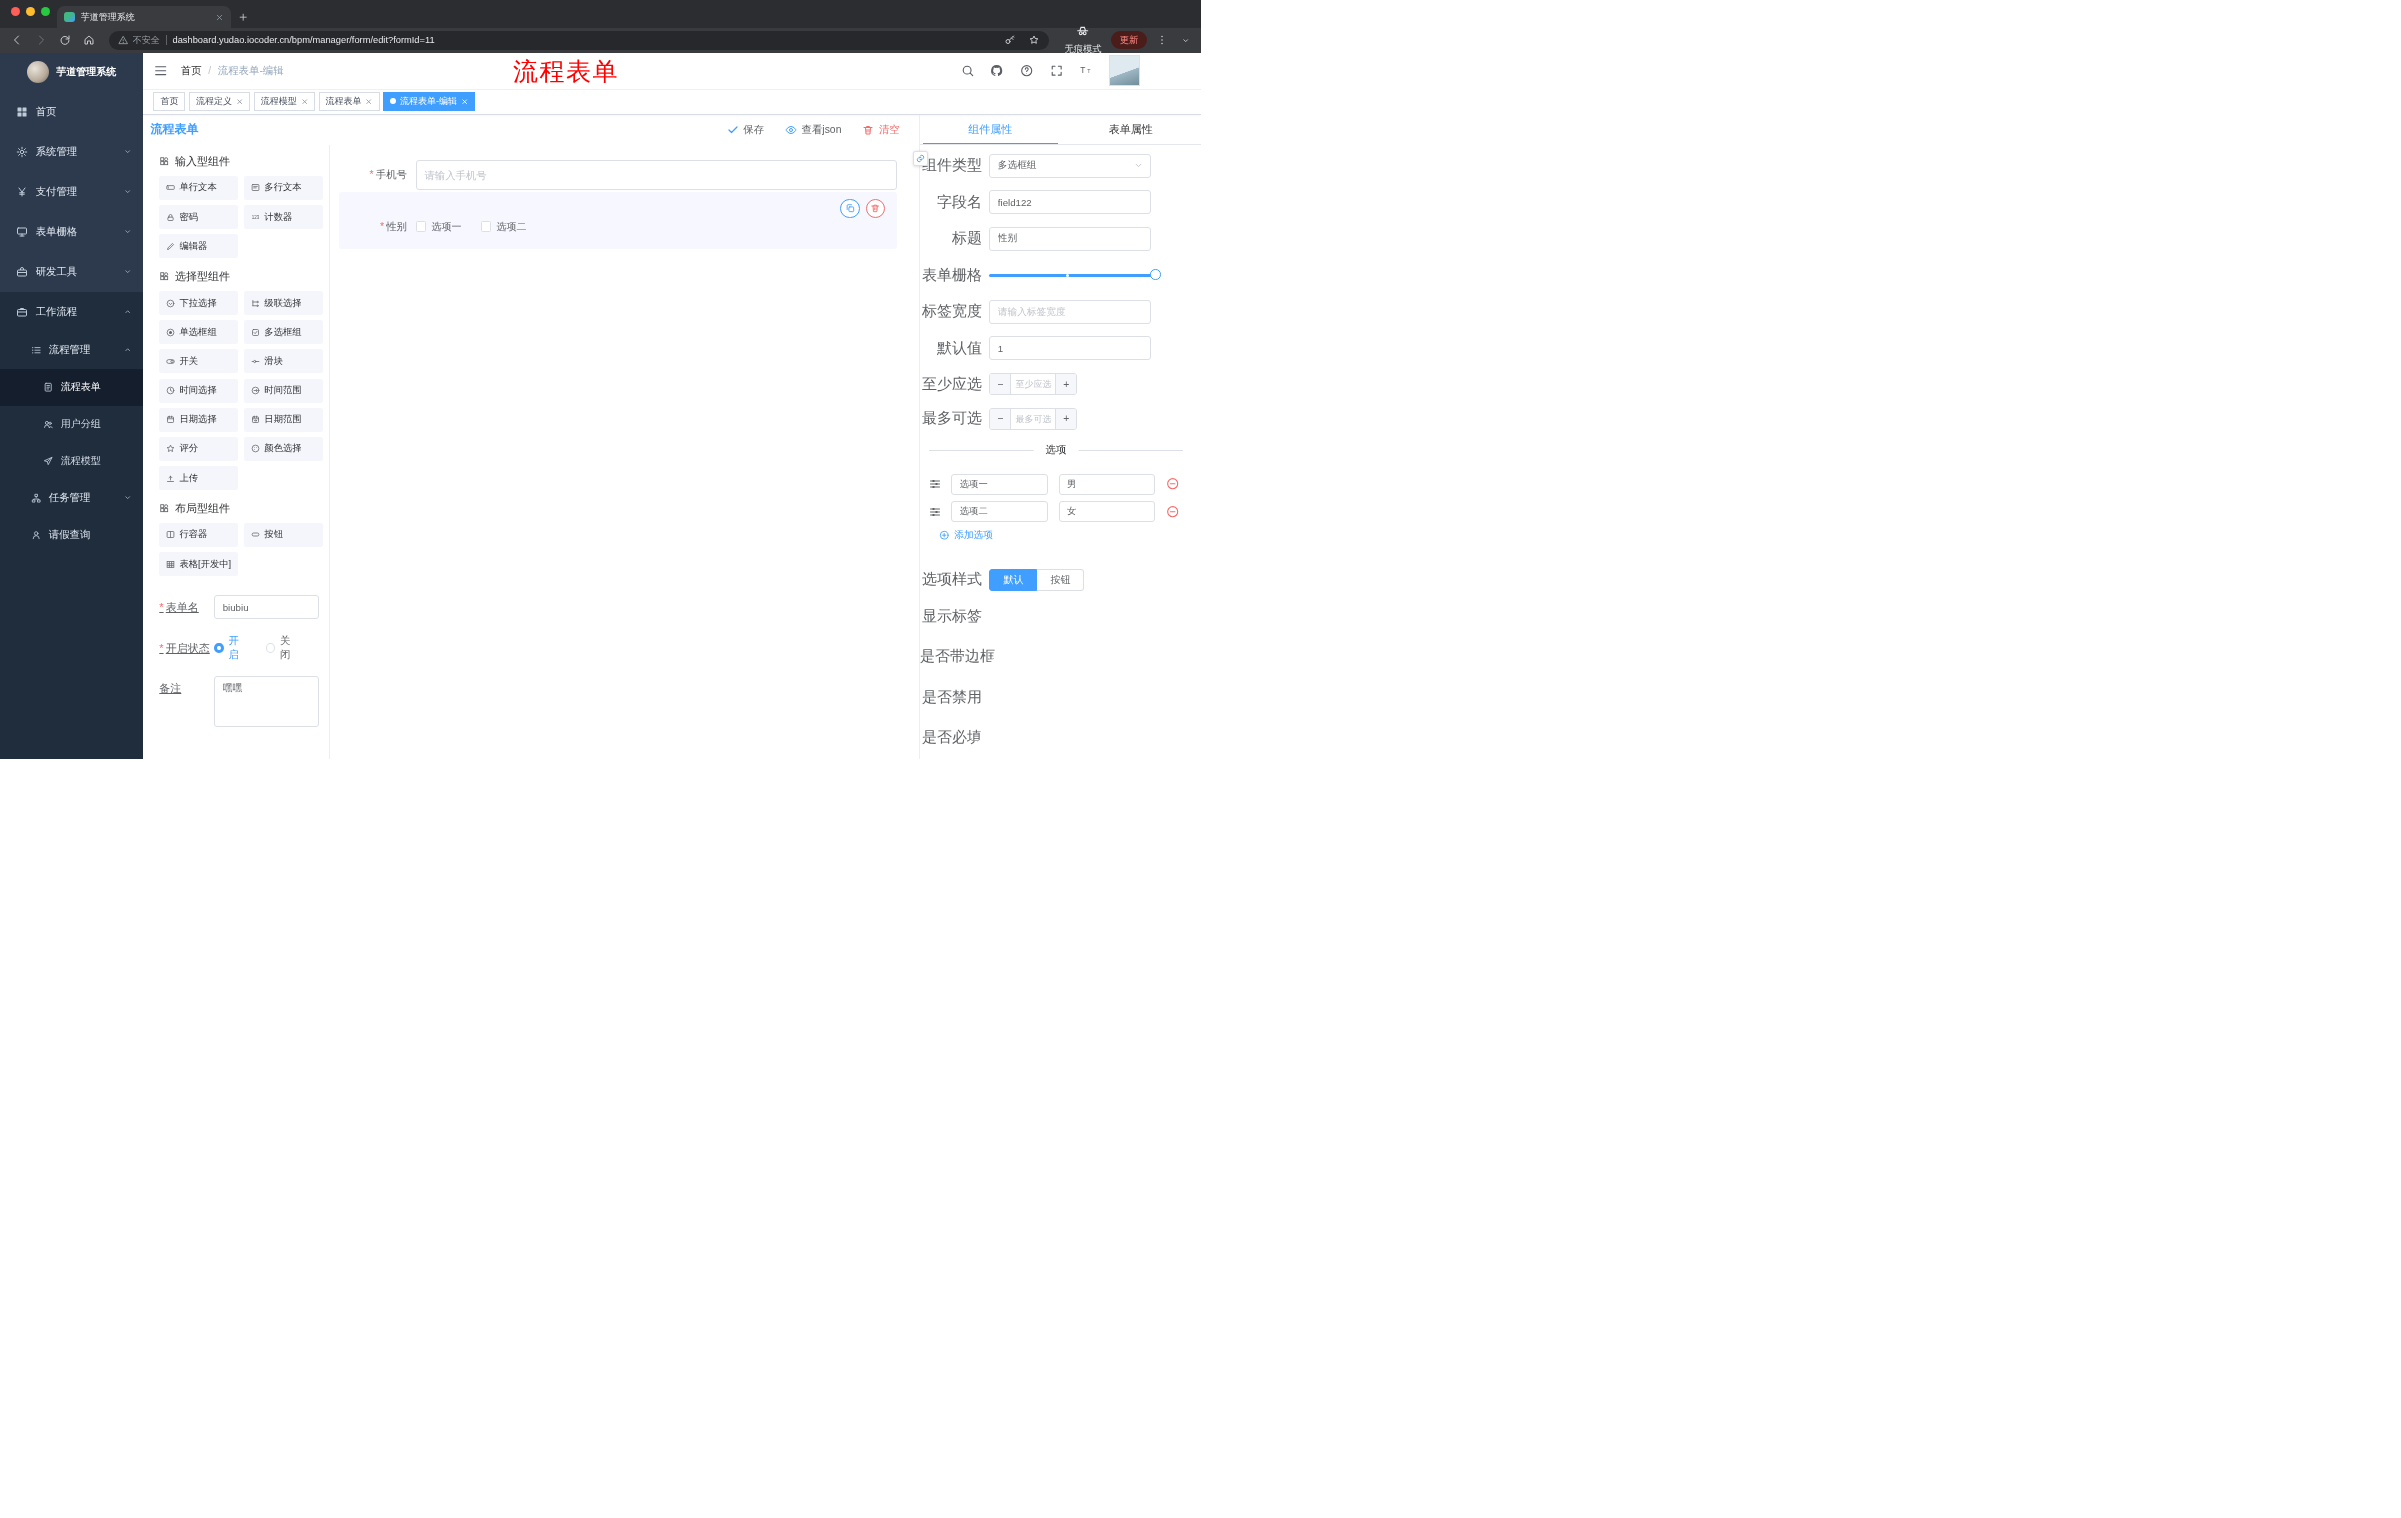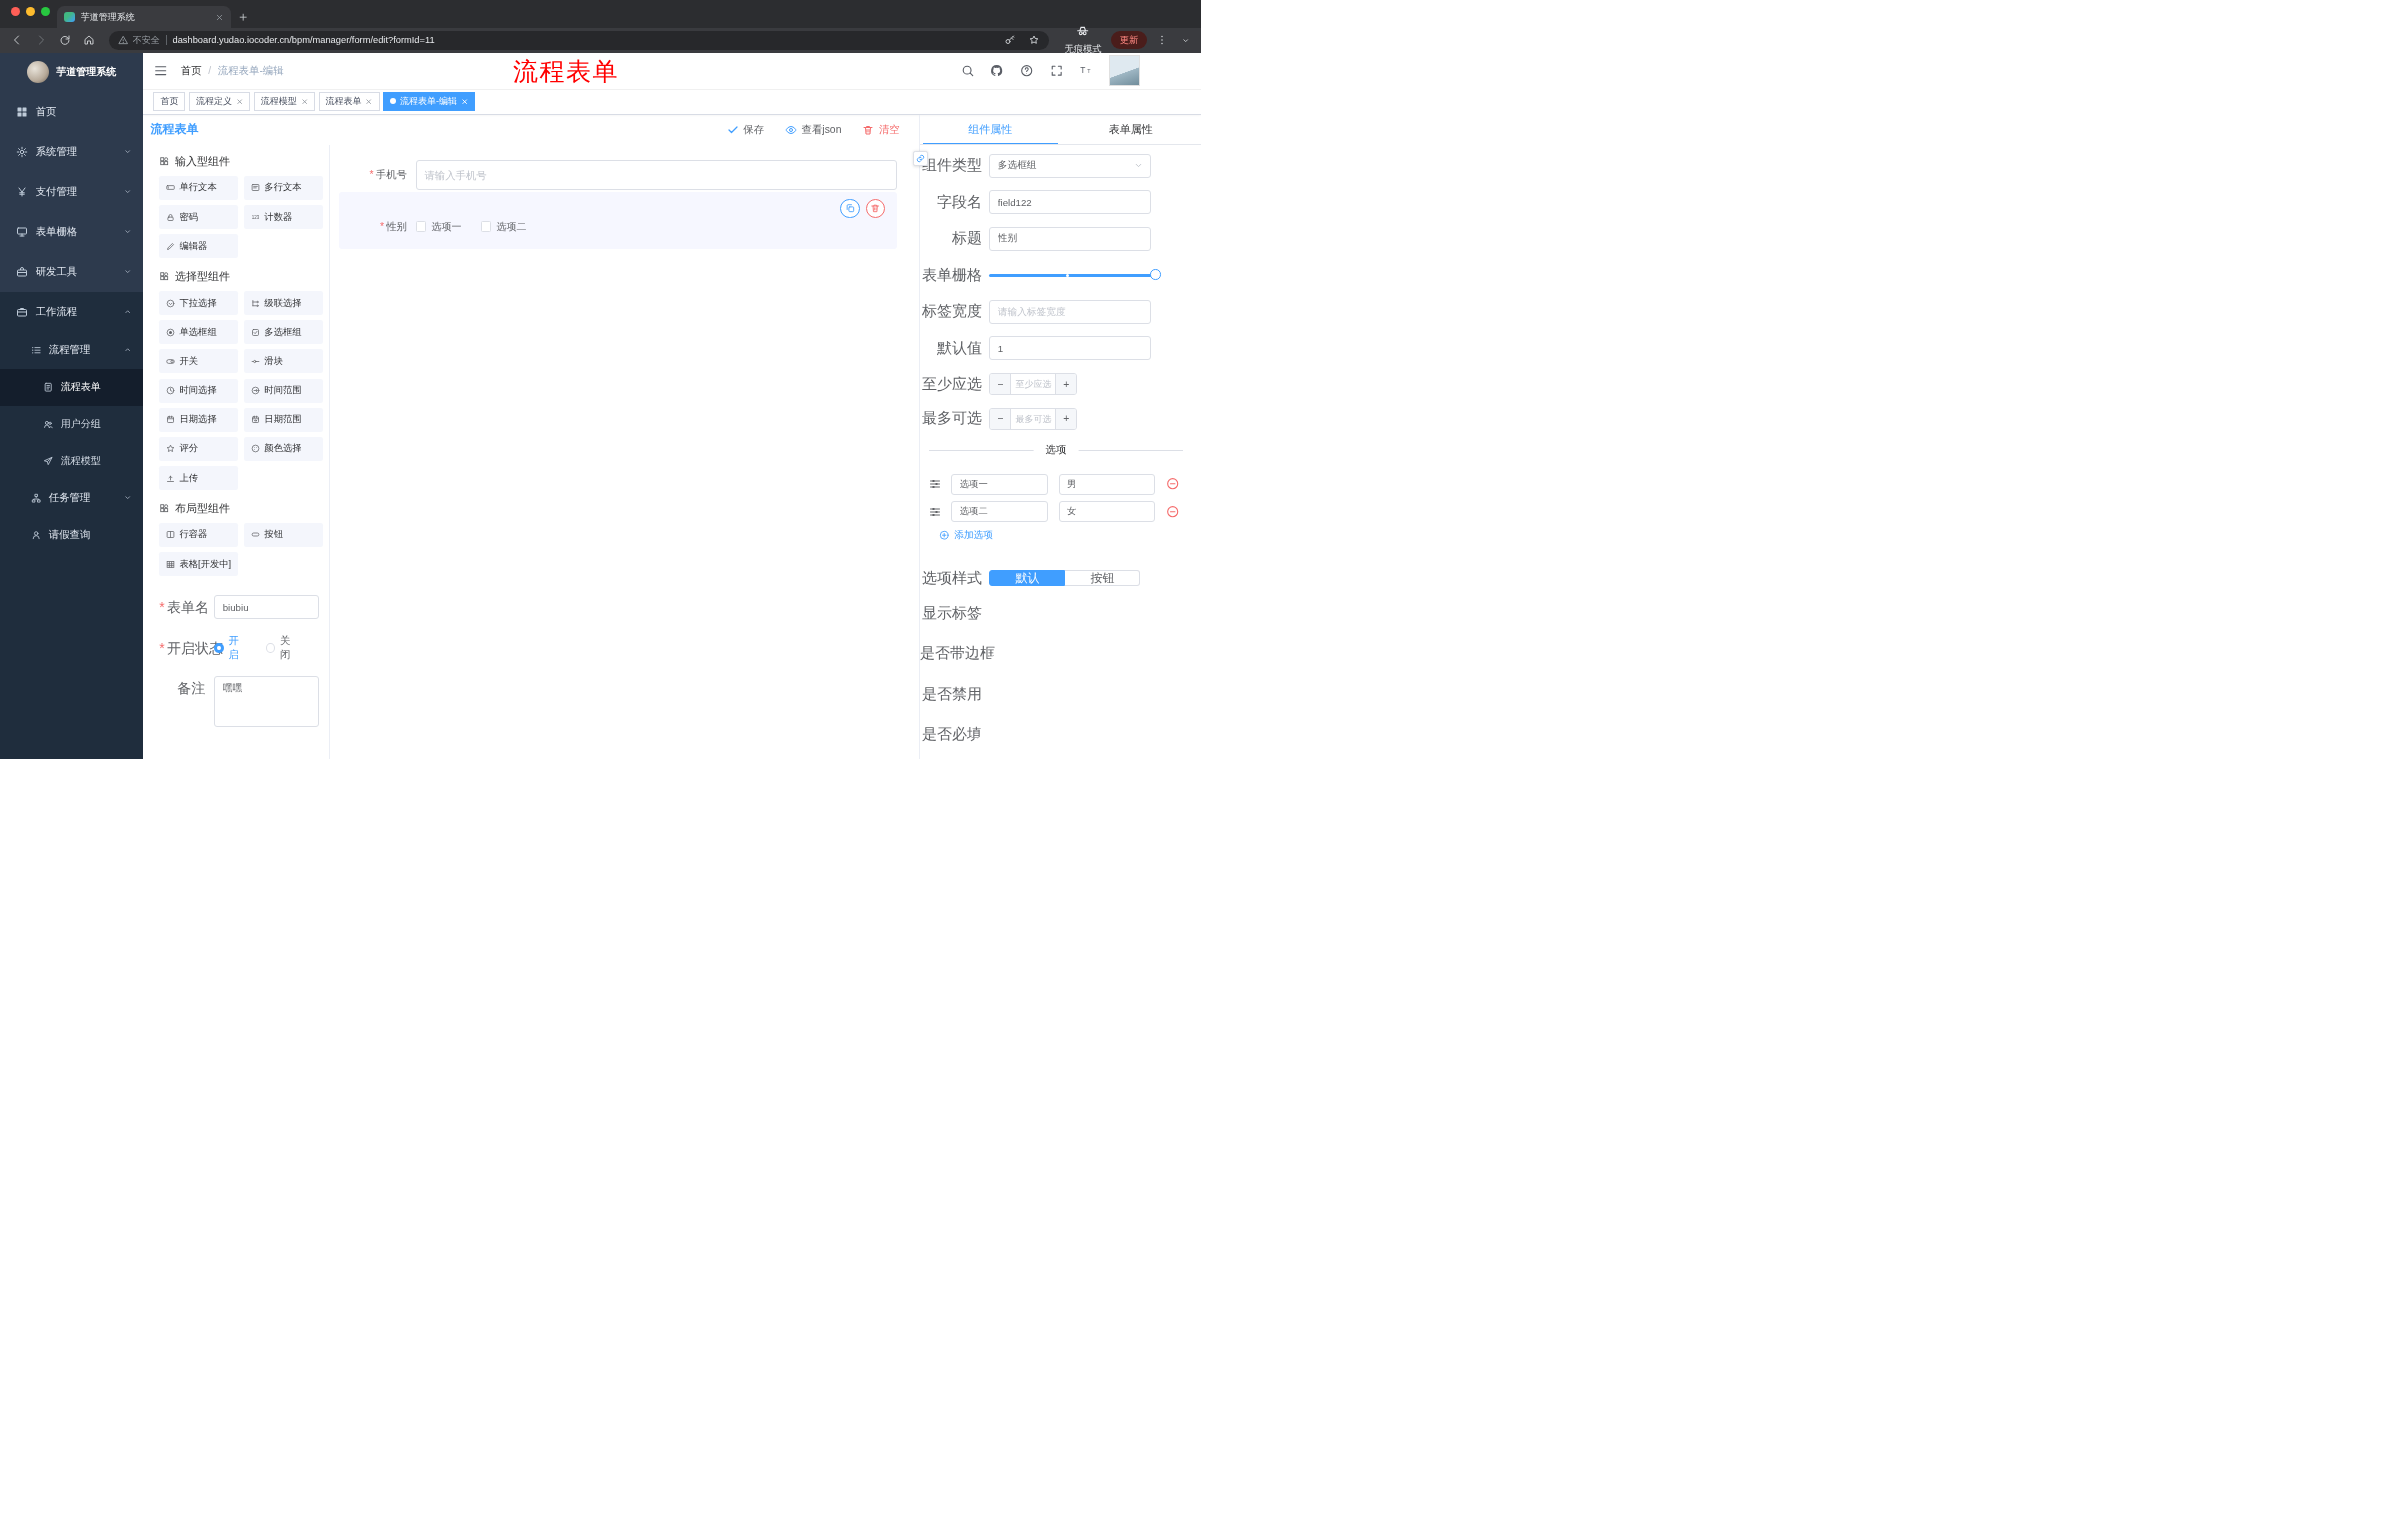--- a/index.html
+++ b/index.html
@@ -90,21 +90,21 @@
   .palette { width:187px; border-right:0.7px solid #ebeef5; padding:9px 6px 0 16.3px; overflow:hidden; flex-shrink:0; }
   .pg-title { display:flex; align-items:center; gap:5.2px; font-size:11px; color:#303133; margin:10.4px 0 7.4px; }
   .pg-title:first-child { margin-top:0; }
   .pg-title .gic { color:#606266; }
   .chips { display:grid; grid-template-columns:1fr 1fr; gap:5.2px 6px; }
   .chip { height:24px; background:#f4f6fc; border-radius:2.2px; display:flex; align-items:center; gap:4.5px; padding:0 6.7px; font-size:9.3px; color:#303133; cursor:move; }
   .chip .cic { color:#606266; flex-shrink:0; }
   .fmeta { margin-top:19.3px; padding-right:4.5px; }
   .frow { display:flex; margin-bottom:16.3px; align-items:center; }
   .frow.top { align-items:flex-start; }
-  .flabel { width:46px; text-align:right; font-size:14px; color:#606266; flex-shrink:0; margin-right:9px; line-height:24px; white-space:nowrap; }
+  .flabel { width:46px; text-align:left; font-size:11px; color:#606266; flex-shrink:0; margin-right:9px; line-height:24px; white-space:nowrap;text-decoration:underline; }
   .star { color:#f56c6c; margin-right:2.2px; }
   .el-input { height:24px; border:0.7px solid #dcdfe6; border-radius:3px; padding:0 7.4px; font-size:9.7px; color:#606266; width:100%; outline:none; font-family:inherit; background:#fff; }
   .el-input::placeholder { color:#c0c4cc; }
   .el-textarea { height:51px; border:0.7px solid #dcdfe6; border-radius:3px; padding:4.5px 7.4px; font-size:9.7px; color:#606266; width:100%; resize:none; outline:none; font-family:Liberation Serif, serif; }
   .radio { display:flex; align-items:center; gap:4.5px; font-size:10.4px; color:#606266; margin-right:21px; cursor:pointer; }
   .rdot { width:10.4px; height:10.4px; border-radius:50%; border:0.7px solid #dcdfe6; background:#fff; }
   .radio.on { color:#409eff; }
   .radio.on .rdot { border:3px solid #409eff; }
 
   
@@ -147,21 +147,21 @@
   .stval::placeholder { color:#c0c4cc; }
   .pdivider { position:relative; margin:7.4px 18px 16.3px 9px; height:15px; }
   .pdivider .ln { position:absolute; left:0; right:0; top:50%; height:0.7px; background:#dcdfe6; }
   .pdivider .dt { position:absolute; left:50%; top:50%; transform:translate(-50%,-50%); background:#fff; padding:0 12px; font-size:10.4px; color:#303133; }
   .opt-row { display:flex; align-items:center; gap:10.4px; padding:0 22px 0 9px; margin-bottom:6.7px; }
   .opt-row .oic { color:#606266; flex-shrink:0; cursor:grab; }
   .opt-row .el-input { height:21px; font-size:9.3px; }
   .opt-row .rm { color:#f56c6c; flex-shrink:0; cursor:pointer; }
   .addopt { display:flex; align-items:center; gap:4.5px; color:#409eff; font-size:9.7px; padding-left:19.3px; cursor:pointer; margin-bottom:6.7px; }
   .seg { display:flex; }
-  .segbtn { height:16px; padding:0 25px; font-size:12px; display:flex; align-items:center; border:0.7px solid #dcdfe6; background:#fff; color:#606266; cursor:pointer; }
+  .segbtn { height:22px; padding:0 13px; font-size:10px; display:flex; align-items:center; border:0.7px solid #dcdfe6; background:#fff; color:#606266; cursor:pointer; }
   .segbtn.first { border-radius:3px 0 0 3px; }
   .segbtn.last { border-radius:0 3px 3px 0; border-left:none; }
   .segbtn.on { background:#409eff; border-color:#409eff; color:#fff; }
   .toggle { width:28px; height:14px; border-radius:7.4px; background:#dcdfe6; position:relative; cursor:pointer; }
   .toggle .knob { position:absolute; top:1.5px; left:1.5px; width:11px; height:11px; border-radius:50%; background:#fff; }
   .toggle.on { background:#409eff; }
   .toggle.on .knob { left:auto; right:1.5px; }
   .prow.stylegap { margin-top:27px; margin-bottom:15.6px; }
   .prow.tgl { margin-bottom:21.5px; }
 </style>

